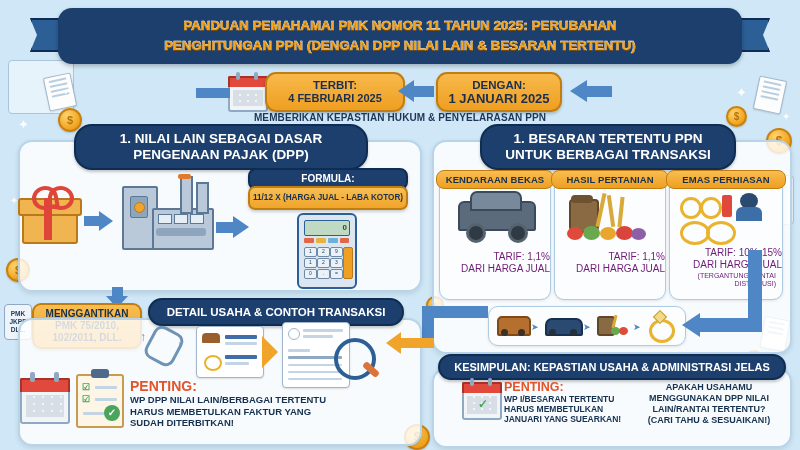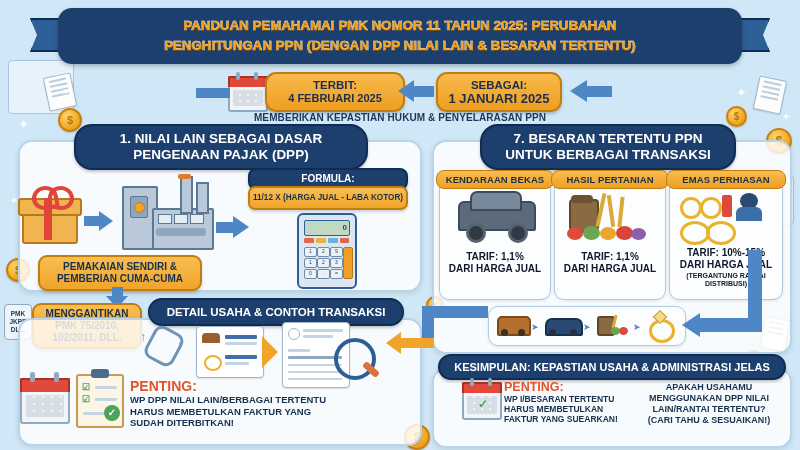--- a/index.html
+++ b/index.html
@@ -50,21 +50,21 @@
     border-radius:14px;box-shadow:0 2px 5px rgba(0,0,0,.10);}
   .sec-head{position:absolute;background:#1c3f6e;border:2px solid #0f2d52;border-radius:18px;
     color:#fff;font-weight:bold;font-size:13.5px;line-height:16px;text-align:center;
     display:flex;align-items:center;justify-content:center;box-shadow:0 2px 3px rgba(0,0,0,.22);}
 
   .card{position:absolute;background:#fbfdff;border:1.5px solid #aecbe4;border-radius:10px;
     box-shadow:0 1px 3px rgba(0,0,0,.10);}
   .card-head{position:absolute;background:linear-gradient(180deg,#f8bd52,#ef9f21);
     border:1.5px solid #c27d10;border-radius:8px;color:#16304f;font-weight:bold;
     font-size:9.5px;display:flex;align-items:center;justify-content:center;letter-spacing:.1px;}
-  .tarif{position:absolute;text-align:center;color:#0f172a;font-weight:bold;width:100%;}
+  .tarif{position:absolute;text-align:right;color:#701a75;font-weight:normal;width:100%;}
   .tarif .t1{font-size:10px;line-height:12px;}
   .tarif .t2{font-size:7px;line-height:8px;margin-top:1px;}
 
   .orange-box{position:absolute;background:linear-gradient(180deg,#f8bd52,#f0a52a);
     border:2px solid #c27d10;border-radius:9px;color:#16304f;font-weight:bold;
     display:flex;align-items:center;justify-content:center;text-align:center;
     font-size:10px;line-height:12px;box-shadow:0 2px 3px rgba(0,0,0,.18);}
 
   .tag-pmk{position:absolute;background:#eef4fa;border:1.5px solid #8fa9c2;border-radius:4px;
     font-size:6.5px;font-weight:bold;color:#24405f;line-height:8px;text-align:center;
@@ -156,21 +156,21 @@
 
   <div class="pill" style="left:265px;top:72px;width:136px;height:36px;">
     <div>TERBIT:</div>
     <div style="font-size:11px;">4 FEBRUARI 2025</div>
   </div>
 
   <div class="arrow-blue" style="left:412px;top:86px;width:22px;height:11px;"></div>
   <div class="arrow-head" style="left:398px;top:80px;border-top:11px solid transparent;border-bottom:11px solid transparent;border-right:16px solid #4e86c6;"></div>
 
   <div class="pill" style="left:436px;top:72px;width:122px;height:36px;">
-    <div>SEBAGAI:</div>
+    <div>DENGAN:</div>
     <div style="font-size:13px;">1 JANUARI 2025</div>
   </div>
 
   <div class="arrow-blue" style="left:586px;top:86px;width:26px;height:11px;"></div>
   <div class="arrow-head" style="left:570px;top:80px;border-top:11px solid transparent;border-bottom:11px solid transparent;border-right:17px solid #4e86c6;"></div>
 
   <div class="subline" style="left:185px;top:112px;width:430px;text-align:center;">MEMBERIKAN KEPASTIAN HUKUM &amp; PENYELARASAN PPN</div>
 
   <div class="panel" style="left:18px;top:140px;width:400px;height:148px;"></div>
 
@@ -225,44 +225,40 @@
     <div class="calc-k" style="left:31px;top:32px;width:11px;height:8px;">9</div>
     <div class="calc-k" style="left:5px;top:43px;width:11px;height:8px;">1</div>
     <div class="calc-k" style="left:18px;top:43px;width:11px;height:8px;">2</div>
     <div class="calc-k" style="left:31px;top:43px;width:11px;height:8px;">3</div>
     <div class="calc-k" style="left:5px;top:54px;width:11px;height:8px;">0</div>
     <div class="calc-k" style="left:18px;top:54px;width:11px;height:8px;">.</div>
     <div class="calc-k" style="left:31px;top:54px;width:11px;height:8px;">=</div>
     <div style="position:absolute;left:44px;top:32px;width:8px;height:30px;background:#ef9f21;border:1px solid #b9791a;border-radius:2px;"></div>
   </div>
 
-  <div class="orange-box" style="left:38px;top:255px;width:160px;height:32px;flex-direction:column;">
-    <div>PEMAKAIAN SENDIRI &amp;</div>
-    <div>PEMBERIAN CUMA-CUMA</div>
-  </div>
 
   <div class="arrow-blue" style="left:112px;top:287px;width:11px;height:10px;"></div>
   <div class="arrow-head" style="left:106px;top:296px;border-left:11px solid transparent;border-right:11px solid transparent;border-top:12px solid #4e86c6;"></div>
 
   <div class="orange-box" style="left:32px;top:303px;width:106px;height:42px;flex-direction:column;">
     <div>MENGGANTIKAN</div>
     <div>PMK 75/2010,</div>
     <div>102/2011, DLL.</div>
   </div>
 
   <div class="tag-pmk" style="left:4px;top:304px;width:26px;height:34px;flex-direction:column;">
     <div>PMK</div>
     <div>JKPP</div>
     <div>DLL.</div>
   </div>
 
   <div class="panel" style="left:432px;top:140px;width:356px;height:210px;"></div>
 
   <div class="sec-head" style="left:480px;top:124px;width:252px;height:42px;flex-direction:column;">
-    <div>7. BESARAN TERTENTU PPN</div>
+    <div>1. BESARAN TERTENTU PPN</div>
     <div>UNTUK BERBAGAI TRANSAKSI</div>
   </div>
 
   <div class="card" style="left:439px;top:178px;width:110px;height:120px;">
     <div class="car" style="left:18px;top:22px;width:74px;height:26px;background:#5b6b7c;border:2px solid #3b4b5c;"></div>
     <div style="position:absolute;left:30px;top:12px;width:48px;height:16px;background:#78899b;border:2px solid #3b4b5c;border-radius:7px 7px 0 0;"></div>
     <div style="position:absolute;left:26px;top:44px;width:14px;height:14px;border-radius:50%;background:#2f3a45;border:3px solid #55636f;"></div>
     <div style="position:absolute;left:68px;top:44px;width:14px;height:14px;border-radius:50%;background:#2f3a45;border:3px solid #55636f;"></div>
     <div class="tarif" style="top:72px;">
       <div class="t1">TARIF: 1,1%</div>
@@ -410,21 +406,21 @@
     <div style="position:absolute;left:3px;top:12px;width:30px;height:18px;background:
       repeating-linear-gradient(90deg,#d8dee6 0 6px,transparent 6px 8px),
       repeating-linear-gradient(0deg,#d8dee6 0 4px,transparent 4px 6px);"></div>
     <div class="chk" style="left:14px;top:13px;font-size:12px;">✓</div>
   </div>
 
   <div style="position:absolute;left:504px;top:380px;width:126px;">
     <div class="penting-h" style="font-size:12.5px;line-height:14px;">PENTING:</div>
     <div class="body-txt" style="font-size:8.5px;line-height:10px;">WP I/BESARAN TERTENTU</div>
     <div class="body-txt" style="font-size:8.5px;line-height:10px;">HARUS MEMBETULKAN</div>
-    <div class="body-txt" style="font-size:8.5px;line-height:10px;">FAKTUR YANG SUEARKAN!</div>
+    <div class="body-txt" style="font-size:8.5px;line-height:10px;">JANUARI YANG SUEARKAN!</div>
   </div>
 
   <div style="position:absolute;left:634px;top:382px;width:150px;text-align:center;">
     <div class="body-txt" style="font-size:9px;line-height:11px;">APAKAH USAHAMU</div>
     <div class="body-txt" style="font-size:9px;line-height:11px;">MENGGUNAKAN DPP NILAI</div>
     <div class="body-txt" style="font-size:9px;line-height:11px;">LAIN/RANTAI TERTENTU?</div>
     <div class="body-txt" style="font-size:9px;line-height:11px;">(CARI TAHU &amp; SESUAIKAN!)</div>
   </div>
 
   <div style="position:absolute;left:386px;top:332px;width:0;height:0;border-top:11px solid transparent;border-bottom:11px solid transparent;border-right:15px solid #f0a52a;"></div>

